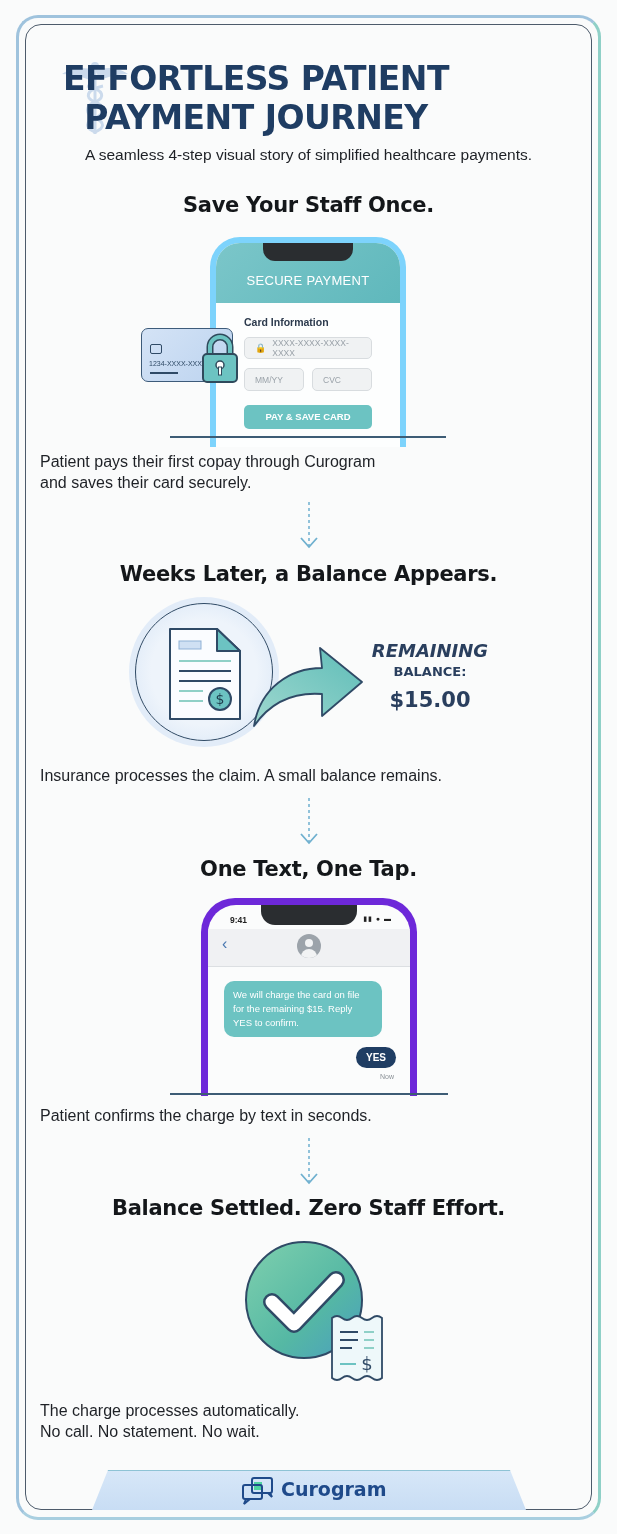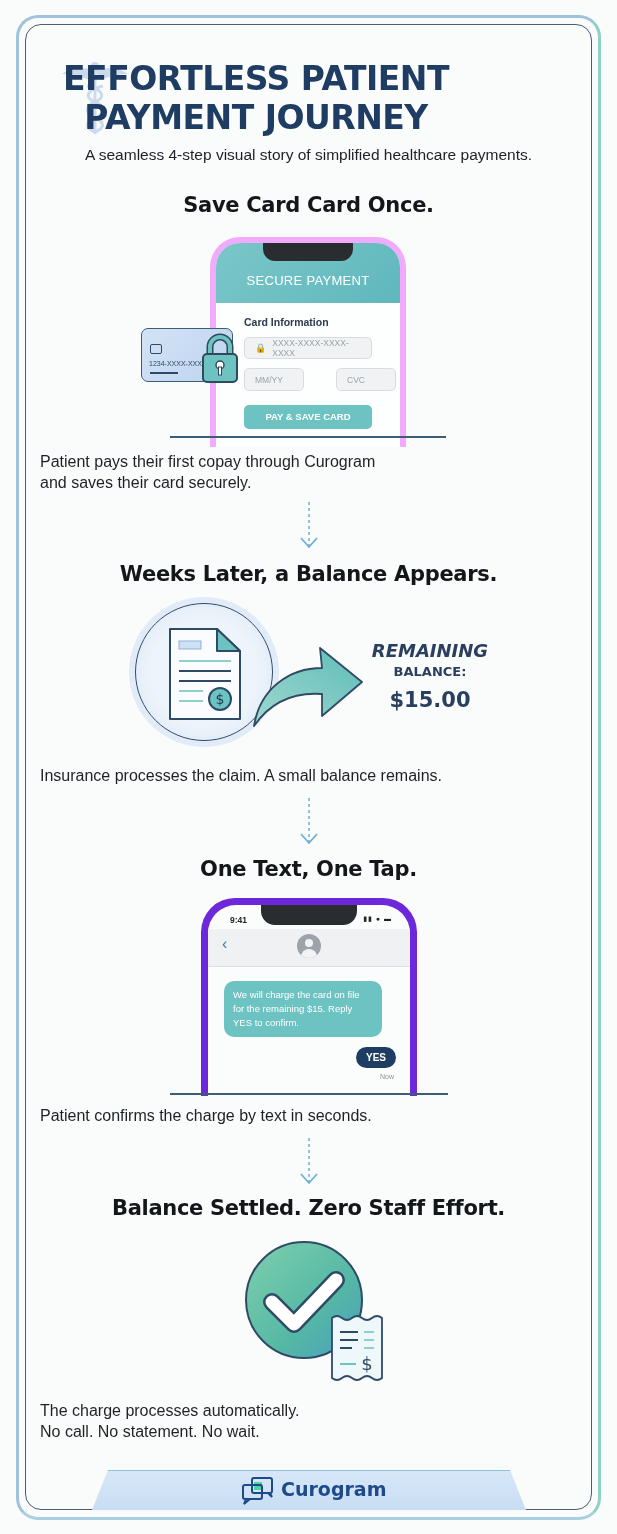--- a/index.html
+++ b/index.html
@@ -40,37 +40,37 @@
   .caption {
     position: absolute; left: 0; width: 617px; text-align: left;
     font-size: 16px; color: #1e2126; line-height: 22px; padding-left: 40px;
   }
 
   .flow-arrow { position: absolute; left: 298px; width: 22px; height: 50px; }
 
   
   .phone1 {
     position: absolute; left: 210px; top: 237px; width: 196px; height: 210px;
-    background: #f0abfc; border-radius: 30px 30px 0 0; padding: 6px 6px 0 6px;
+    background: #7dd3fc; border-radius: 30px 30px 0 0; padding: 6px 6px 0 6px;
     overflow: hidden;
   }
   .phone1 .screen { width: 100%; height: 100%; background: #fdfefe; border-radius: 24px 24px 0 0; overflow: hidden; position: relative; }
   .phone1 .notch { position: absolute; left: 50%; top: 0; width: 90px; height: 18px; background: #2a2d30; transform: translateX(-50%); border-radius: 0 0 12px 12px; z-index: 2; }
   .phone1 .hdr {
     height: 60px; background: linear-gradient(135deg, #7bc6c9, #5fb8bc); color: #fff;
     text-align: center; font-size: 13px; padding-top: 30px; letter-spacing: .3px;
   }
   .phone1 .card-label { position: absolute; left: 28px; top: 73px; font-size: 10.5px; font-weight: bold; color: #2c3a4d; }
   .phone1 .fld {
     position: absolute; background: #f0f2f3; border: 1px solid #d8dcdf; border-radius: 5px;
     font-size: 8.5px; color: #9aa2a9; padding-left: 10px; display: flex; align-items: center;
   }
   .phone1 .fld.num { left: 28px; top: 94px; width: 128px; height: 22px; }
   .phone1 .fld.mm { left: 28px; top: 125px; width: 60px; height: 23px; }
-  .phone1 .fld.cvc { left: 96px; top: 125px; width: 60px; height: 23px; margin-left: 24px; }
+  .phone1 .fld.cvc { left: 96px; top: 125px; width: 60px; height: 23px; }
   .phone1 .pay-btn {
     position: absolute; left: 28px; top: 162px; width: 128px; height: 24px; border-radius: 5px;
     background: #6cc3c2; color: #fff; font-size: 9.5px; font-weight: bold; text-align: center; line-height: 24px;
   }
   .baseline1 { position: absolute; left: 170px; top: 436px; width: 276px; height: 2px; background: #3d5c75; }
 
   .credit-card {
     position: absolute; left: 141px; top: 328px; width: 92px; height: 54px;
     background: linear-gradient(135deg, #d4e3f6, #bcd3ef); border: 1.5px solid #3d5b7a; border-radius: 7px;
   }
@@ -149,21 +149,21 @@
     <circle cx="35" cy="8" r="4"></circle>
     <rect x="33.5" y="10" width="3" height="66"></rect>
   </g>
   <path d="M27 28 C45 32 45 40 35 44 C25 48 25 56 35 60 C45 64 45 70 35 74" fill="none" stroke="#c3d5ea" stroke-width="3"></path>
   <path d="M43 28 C25 32 25 40 35 44 C45 48 45 56 35 60 C25 64 25 70 35 74" fill="none" stroke="#c3d5ea" stroke-width="3"></path>
 </svg>
 <div class="title l1">EFFORTLESS PATIENT</div>
 <div class="title l2">PAYMENT JOURNEY</div>
 <div class="subtitle">A seamless 4-step visual story of simplified healthcare payments.</div>
 
-<div class="step-heading" style="top:193px">Save Card Card Once.</div>
+<div class="step-heading" style="top:193px">Save Your Staff Once.</div>
 <div class="phone1">
   <div class="screen">
     <div class="notch"></div>
     <div class="hdr">SECURE PAYMENT</div>
     <div class="card-label">Card Information</div>
     <div class="fld num">
       <span style="color:#555;font-size:9px;margin-right:6px;">🔒</span>
       <span>XXXX-XXXX-XXXX-XXXX</span>
     </div>
     <div class="fld mm">MM/YY</div>

